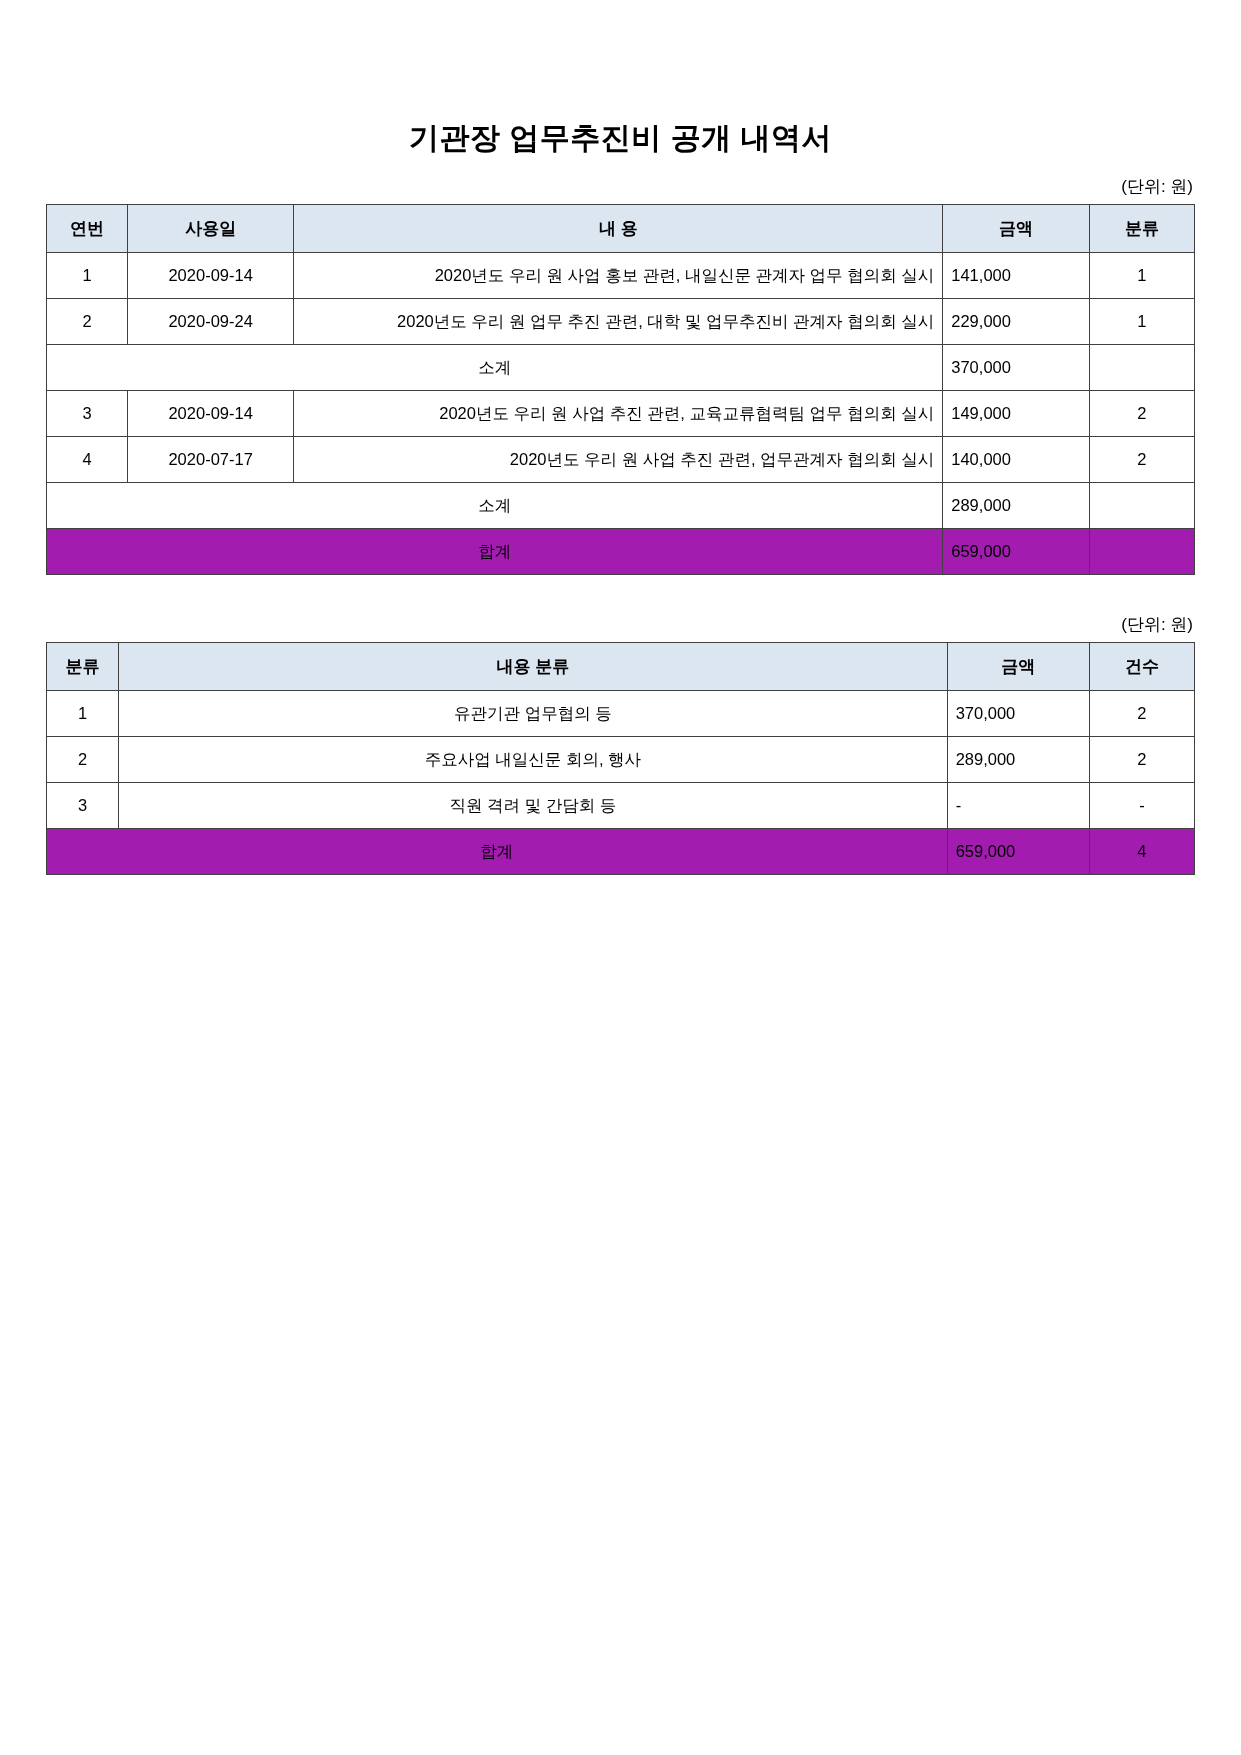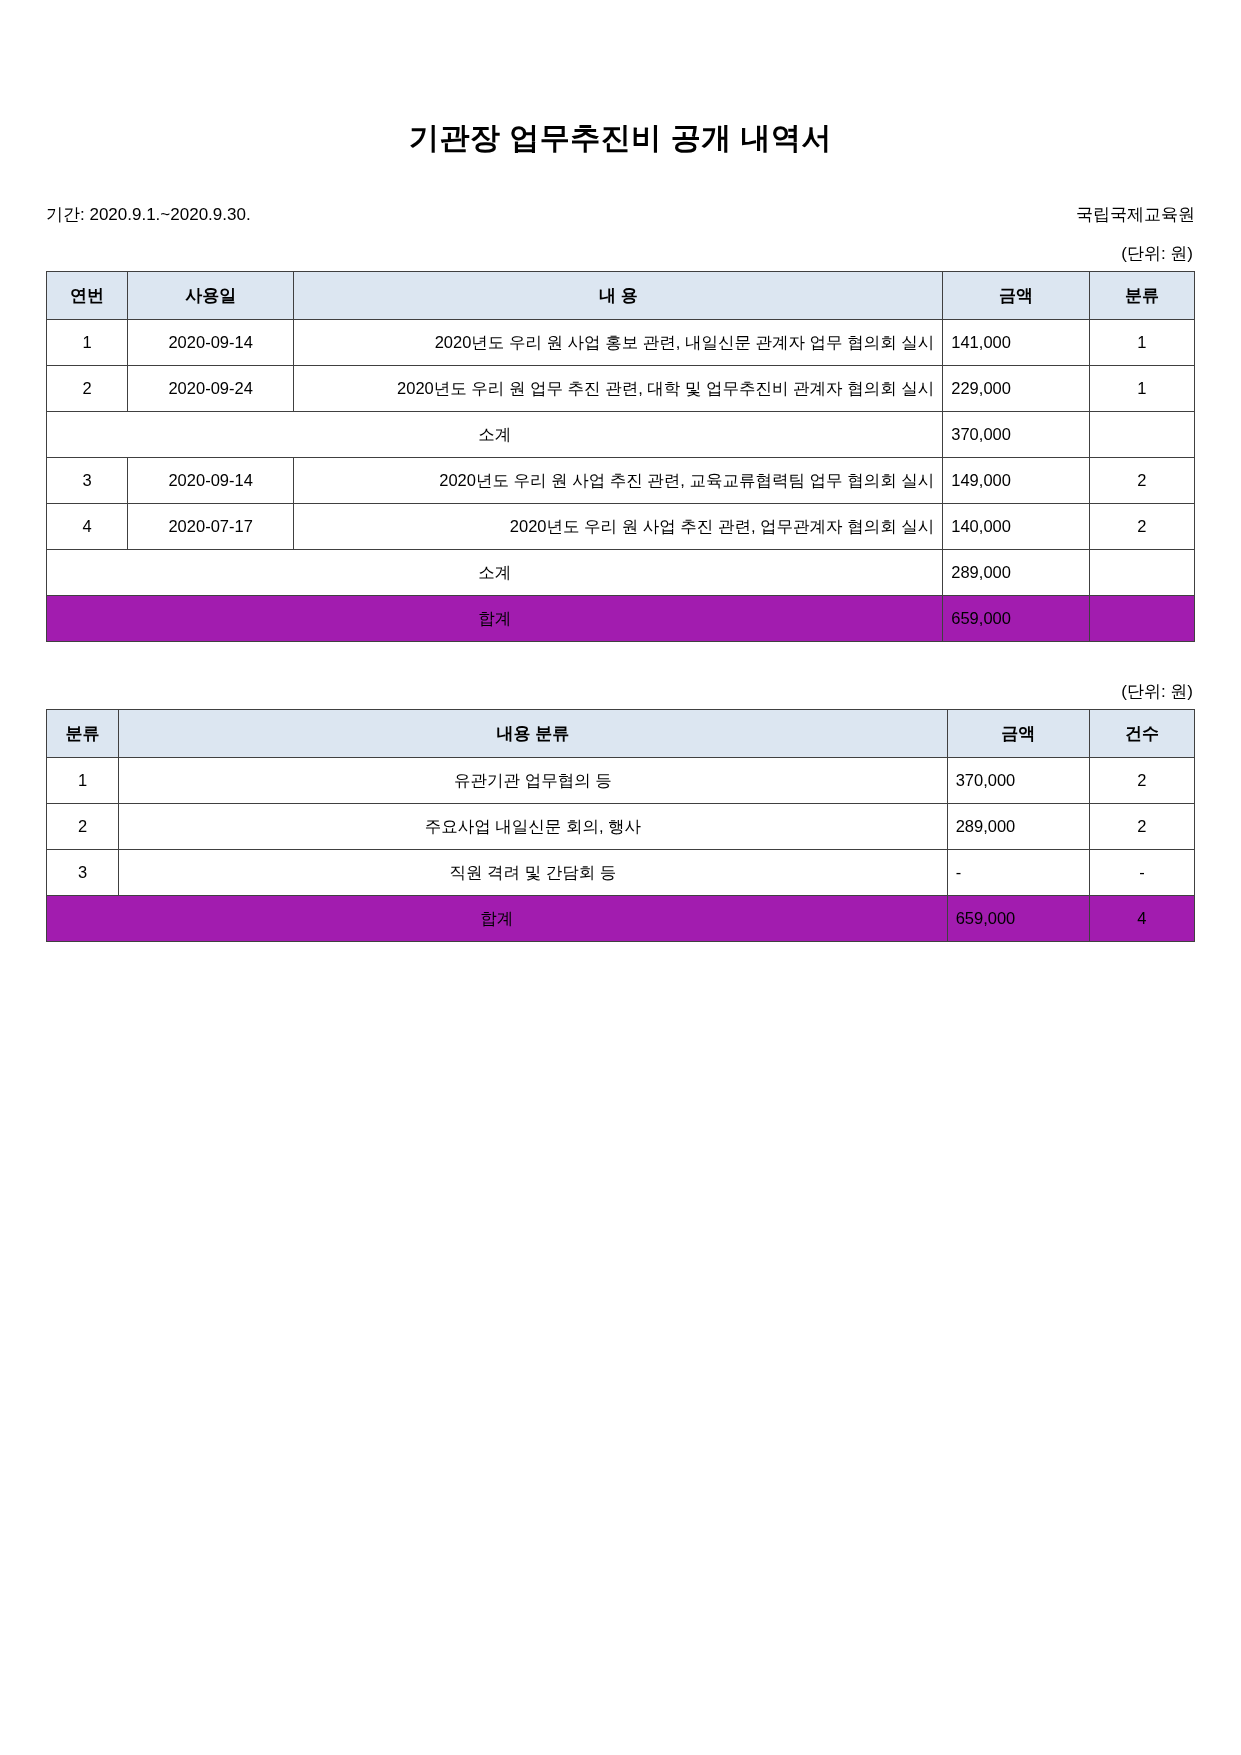--- a/index.html
+++ b/index.html
@@ -86,24 +86,20 @@
   .t2 col.d3 { width: 130px; }
   .t2 col.d4 { width: 96px; }
 </style>
 </head>
 <body>
 
 <div class="page">
 
   <h1 class="doc-title">기관장 업무추진비 공개 내역서</h1>
 
-  <div class="meta-row">
-    <div class="meta-left">기간: 2020.9.1.~2020.9.30.</div>
-    <div class="meta-right">국립국제교육원</div>
-  </div>
 
   <div class="unit-row">(단위: 원)</div>
 
   <table class="sheet t1">
     <colgroup>
       <col class="c1">
         <col class="c2">
         <col class="c3">
         <col class="c4">
         <col class="c5">

